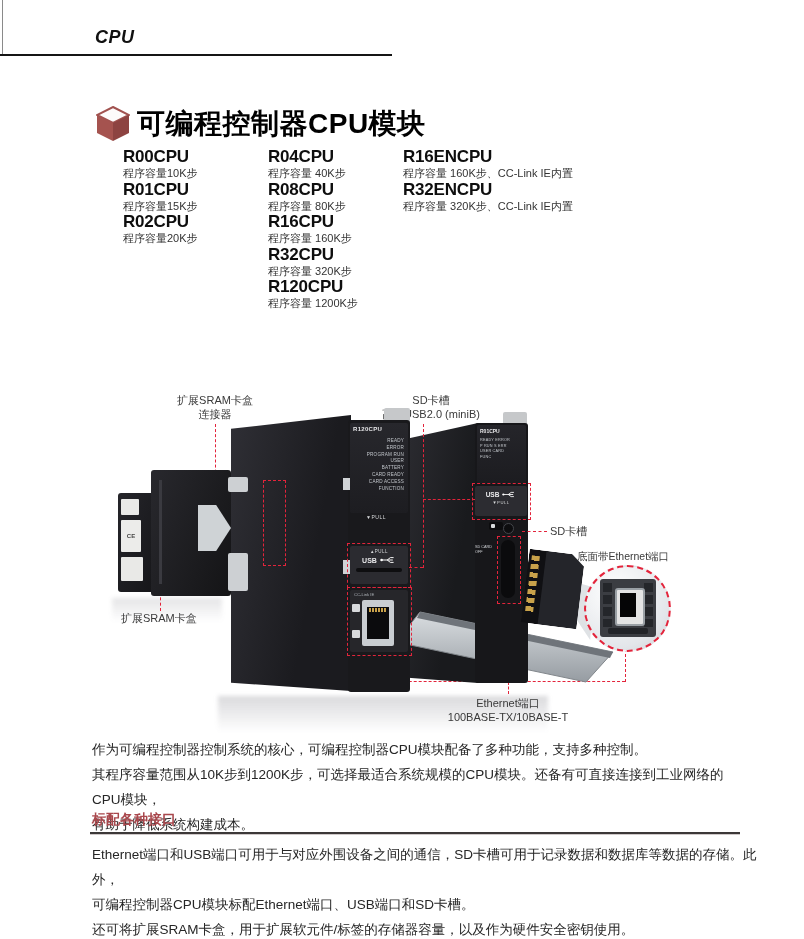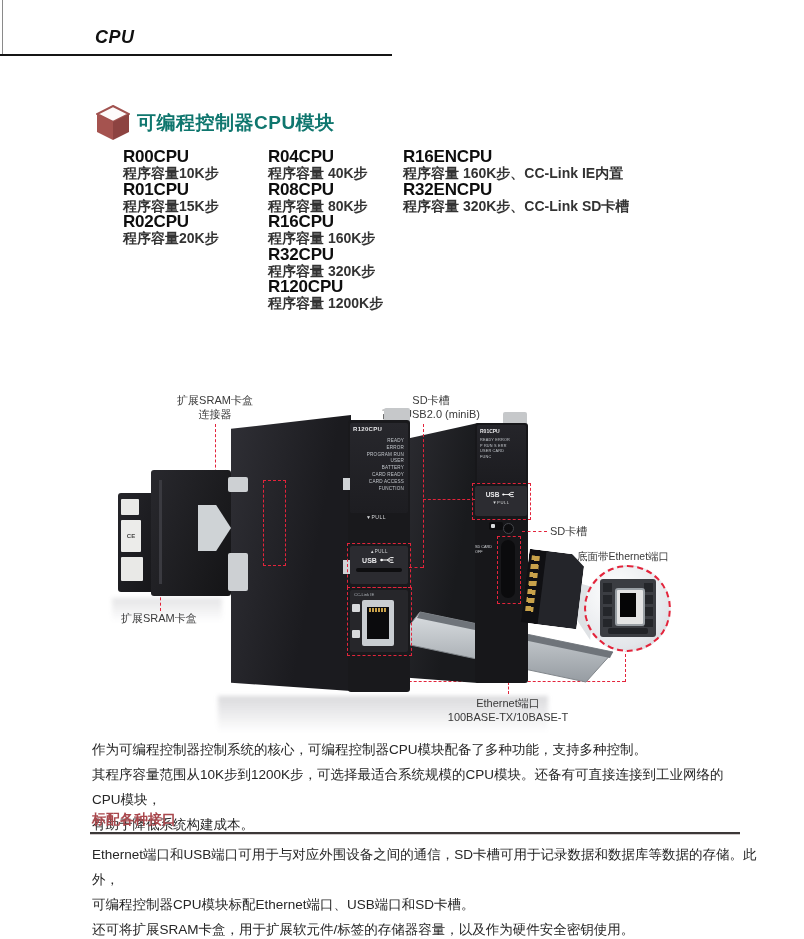--- a/index.html
+++ b/index.html
@@ -5,27 +5,27 @@
   html,body{margin:0;padding:0;background:#fff;}
   body{width:804px;height:939px;position:relative;overflow:hidden;
        font-family:"Liberation Sans","DejaVu Sans",sans-serif;color:#252525;}
   .abs{position:absolute;}
   
   .edge-line{position:absolute;left:2px;top:0;width:1px;height:55px;background:#8a8a8a;}
   .hdr{position:absolute;left:95px;top:27px;font-size:18px;font-weight:800;font-style:italic;color:#111;letter-spacing:.5px;}
   .hdr-rule{position:absolute;left:0;top:54px;width:392px;height:2px;background:#151515;}
   
   .sec-row{position:absolute;left:96px;top:105px;display:flex;align-items:center;gap:7px;}
-  .sec-title{font-size:19px;font-weight:800;color:#0f766e;letter-spacing:.5px;}
+  .sec-title{font-size:28px;font-weight:800;color:#000000;letter-spacing:.5px;}
   
   .mcol{position:absolute;top:147px;}
   .mcol.c1{left:123px;} .mcol.c2{left:268px;} .mcol.c3{left:403px;}
   .model{height:32.6px;}
   .model-name{font-size:17px;font-weight:800;line-height:20px;color:#0e0e0e;letter-spacing:-.2px;}
-  .model-desc{font-size:14px;line-height:12px;color:#333;font-weight:bold;}
+  .model-desc{font-size:11px;line-height:12px;color:#333;}
   
   .figure{position:absolute;left:98px;top:385px;width:600px;height:352px;}
   .callout{position:absolute;font-size:11px;line-height:14px;color:#3a3a3a;text-align:center;}
   .dashv{position:absolute;border-left:1.5px dashed #e3243b;}
   .dashh{position:absolute;border-top:1.5px dashed #e3243b;}
   .dashbox{position:absolute;border:1.5px dashed #e3243b;}
   .mod{position:absolute;border-radius:3px;}
   .ledlist{position:absolute;text-align:right;font-size:4.6px;line-height:6.8px;color:#c2c6cb;letter-spacing:.2px;}
   .ledlist span{display:block;}
   .tinywhite{color:#e8e8ea;font-weight:700;}
@@ -92,21 +92,21 @@
     </div>
   </div>
 
   <div class="mcol c3">
     <div class="model">
       <div class="model-name">R16ENCPU</div>
       <div class="model-desc">程序容量 160K步、CC-Link IE内置</div>
     </div>
     <div class="model">
       <div class="model-name">R32ENCPU</div>
-      <div class="model-desc">程序容量 320K步、CC-Link SD卡槽</div>
+      <div class="model-desc">程序容量 320K步、CC-Link IE内置</div>
     </div>
   </div>
 
   <div class="figure">
 
     <div class="refl" style="left:120px;top:311px;width:330px;height:36px;background:linear-gradient(to bottom,rgba(70,70,82,.20),rgba(255,255,255,0));"></div>
     <div class="refl" style="left:14px;top:213px;width:110px;height:24px;background:linear-gradient(to bottom,rgba(70,70,82,.14),rgba(255,255,255,0));"></div>
 
     <div class="abs" style="left:130px;top:92px;width:20px;height:15px;background:#cdd0d3;border-radius:2px;z-index:3;"></div>
     <div class="abs" style="left:130px;top:168px;width:20px;height:38px;background:#cdd0d3;border-radius:2px;z-index:3;"></div>

